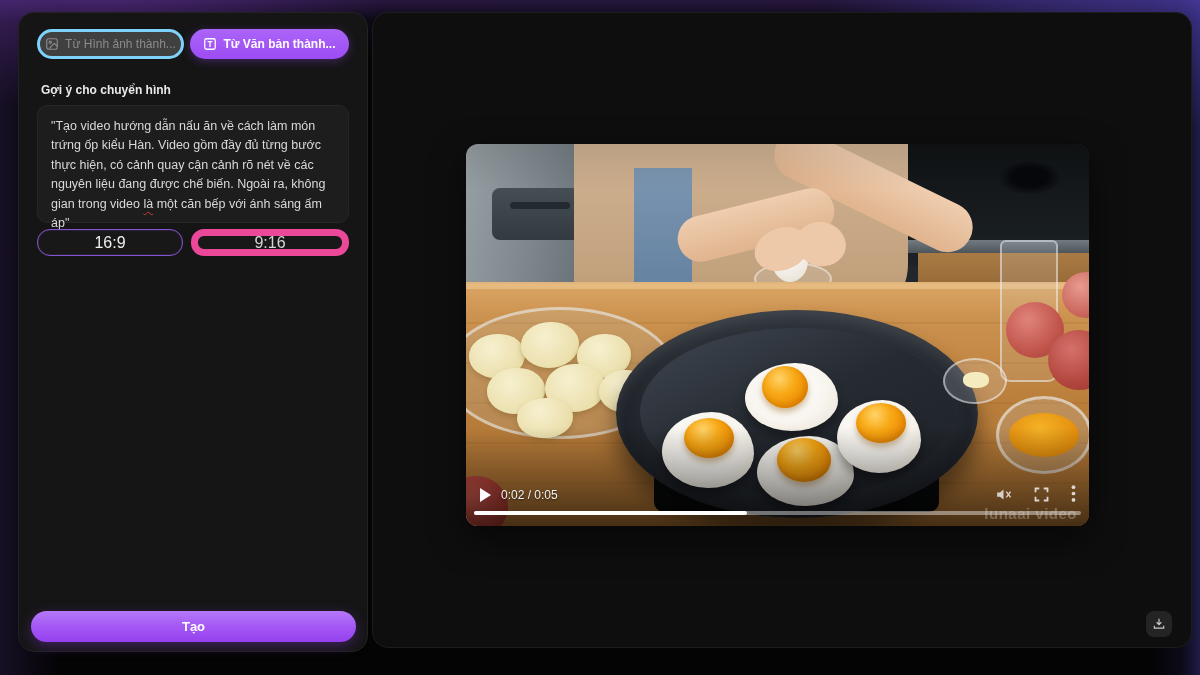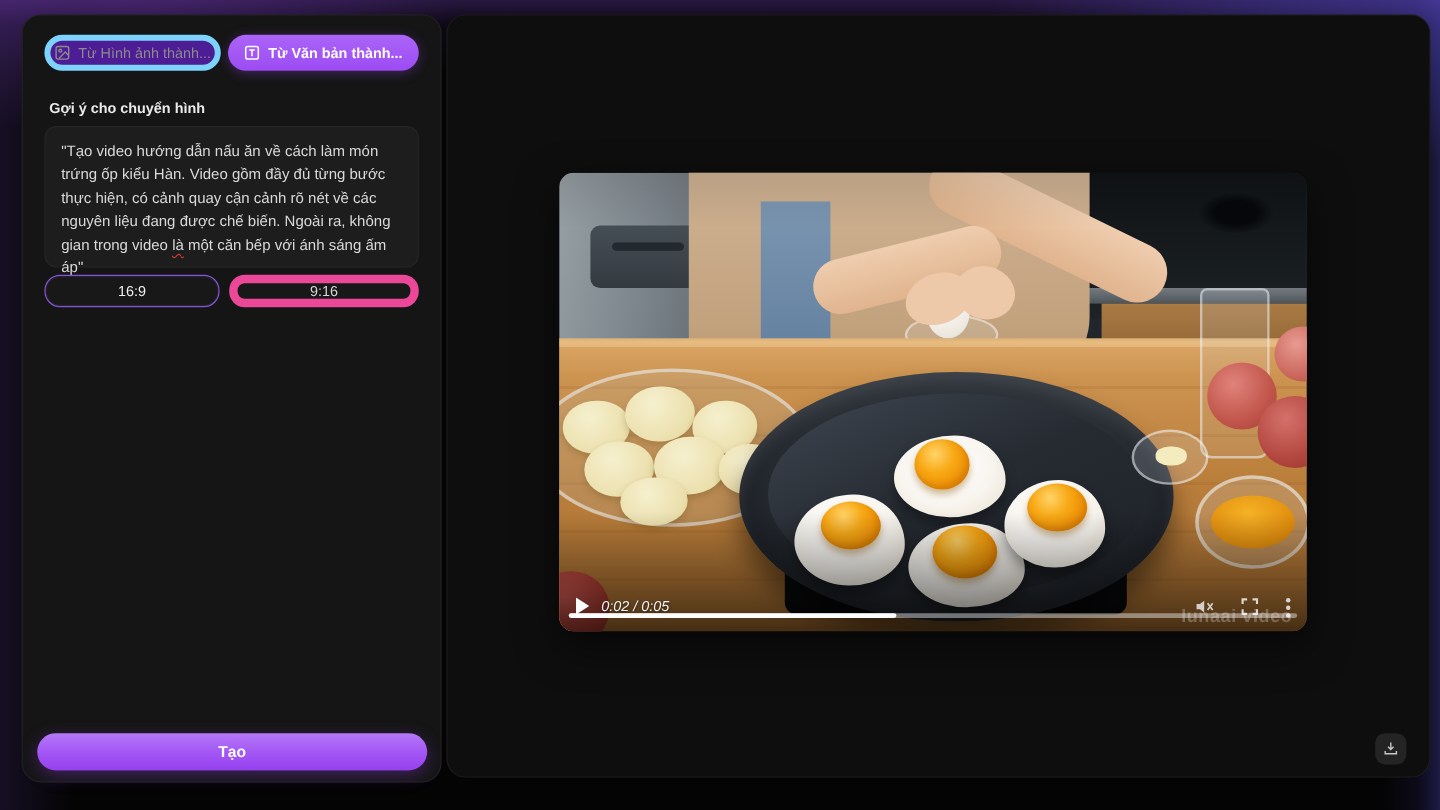--- a/index.html
+++ b/index.html
@@ -20,36 +20,36 @@
   
   .sidebar {
     position:absolute; left:18px; top:12px; width:350px; height:640px;
     background:#151515; border:1px solid #222; border-radius:16px; z-index:2;
   }
   .tabs { display:flex; gap:6px; padding:16px 18px 0 18px; }
   .tab {
     height:30px; border-radius:15px; display:flex; align-items:center; justify-content:center;
     gap:6px; font-size:12px; cursor:pointer; white-space:nowrap;
   }
-  .tab-inactive { flex:1 1 48%; background:#4c1d95; border:5px solid #7dd3fc; color:#8b8b8b; }
+  .tab-inactive { flex:1 1 48%; background:#404040; border:3px solid #7dd3fc; color:#8b8b8b; }
   .tab-active {
     flex:1 1 52%; background:linear-gradient(180deg,#ab64f8,#9c4cf3);
     color:#fff; font-weight:700; box-shadow:0 2px 10px rgba(150,70,240,.35);
   }
   .tab svg { flex:0 0 auto; }
   .section-label { color:#eaeaea; font-size:12px; font-weight:700; padding:24px 20px 8px 22px; }
   .prompt-box {
     margin:0 18px; height:118px; background:#1d1d1d; border:1px solid #262626;
     border-radius:10px; padding:11px 13px; color:#d9d9d9; font-size:12.5px; line-height:1.55;
   }
   .squiggle { text-decoration:underline wavy #d23b2f 1px; text-underline-offset:3px; }
   .ratio-row { display:flex; gap:8px; padding:6px 18px 0 18px; }
   .ratio-btn {
     flex:1; height:27px; border-radius:13px; display:flex; align-items:center; justify-content:center;
-    font-size:12px; color:#f0f0f0; background:#181818; cursor:pointer;
+    font-size:16px; color:#f0f0f0; background:#181818; cursor:pointer;
   }
   .ratio-selected { border:1.5px solid #8455d2; box-shadow:0 0 0 1px rgba(130,80,210,.15) inset; }
   .ratio-unselected { border:7px solid #ec4899; color:#d6d6d6; }
   .create-btn {
     position:absolute; left:12px; right:11px; bottom:9px; height:31px; border-radius:16px;
     background:linear-gradient(180deg,#b578f9 0%, #a255f4 55%, #9640ef 100%);
     color:#fff; font-size:13px; font-weight:600; display:flex; align-items:center; justify-content:center;
     cursor:pointer; box-shadow:0 4px 14px rgba(140,60,230,.35);
   }
   
@@ -121,21 +121,21 @@
   .fruit-2 { left:582px; top:186px; width:62px; height:60px; background:radial-gradient(circle at 38% 32%, #d4716a, #b2463e 60%, #943229); }
   .fruit-3 { left:596px; top:128px; width:48px; height:46px; background:radial-gradient(circle at 38% 32%, #e89a90, #c9645a 65%, #aa4a40); }
   .butter-bowl { position:absolute; left:477px; top:214px; width:64px; height:46px; border-radius:50%; border:2px solid rgba(248,252,255,.5); background:rgba(222,230,238,.18); }
   .butter { position:absolute; left:18px; top:12px; width:26px; height:16px; border-radius:45%; background:#f4ecbe; }
   .sauce-bowl { position:absolute; left:530px; top:252px; width:96px; height:78px; border-radius:50%; border:3px solid rgba(242,248,252,.55); background:rgba(212,222,230,.18); }
   .sauce { position:absolute; left:10px; top:14px; right:10px; bottom:14px; border-radius:50%; background:radial-gradient(ellipse at 45% 35%, #f6b327, #e28d0c 70%, #cf7c08); }
   .tomato-corner { position:absolute; left:-22px; top:332px; width:64px; height:62px; border-radius:50%; background:radial-gradient(circle at 40% 35%, #d05a50, #ab3a31 65%, #8d2b24); }
   .vignette { position:absolute; inset:0; background:linear-gradient(180deg, rgba(0,0,0,.10) 0%, transparent 12%, transparent 74%, rgba(0,0,0,.58) 100%); }
   
   .watermark { position:absolute; right:12px; bottom:4px; color:rgba(255,255,255,.26); font-size:15px; font-weight:700; letter-spacing:.5px; z-index:3; }
-  .controls { position:absolute; left:0; right:0; bottom:8px; height:20px; display:flex; align-items:flex-start; padding:0 13px; z-index:4;font-style:italic; }
+  .controls { position:absolute; left:0; right:0; bottom:24px; height:20px; display:flex; align-items:flex-end; padding:0 13px; z-index:4; }
   .time { color:#f2f2f2; font-size:12px; margin-left:10px; text-shadow:0 1px 2px rgba(0,0,0,.6); }
   .ctrl-spacer { flex:1; }
   .ctrl-icon { margin-left:22px; display:flex; align-items:center; opacity:.85; cursor:pointer; }
   .progress-track { position:absolute; left:8px; right:8px; bottom:11px; height:4px; background:rgba(255,255,255,.42); border-radius:2px; z-index:5; }
   .progress-fill { height:100%; background:#ffffff; border-radius:2px; }
   .download-btn {
     position:absolute; right:19px; bottom:10px; width:26px; height:26px; border-radius:8px;
     background:#242424; display:flex; align-items:center; justify-content:center; cursor:pointer;
   }
 </style>

